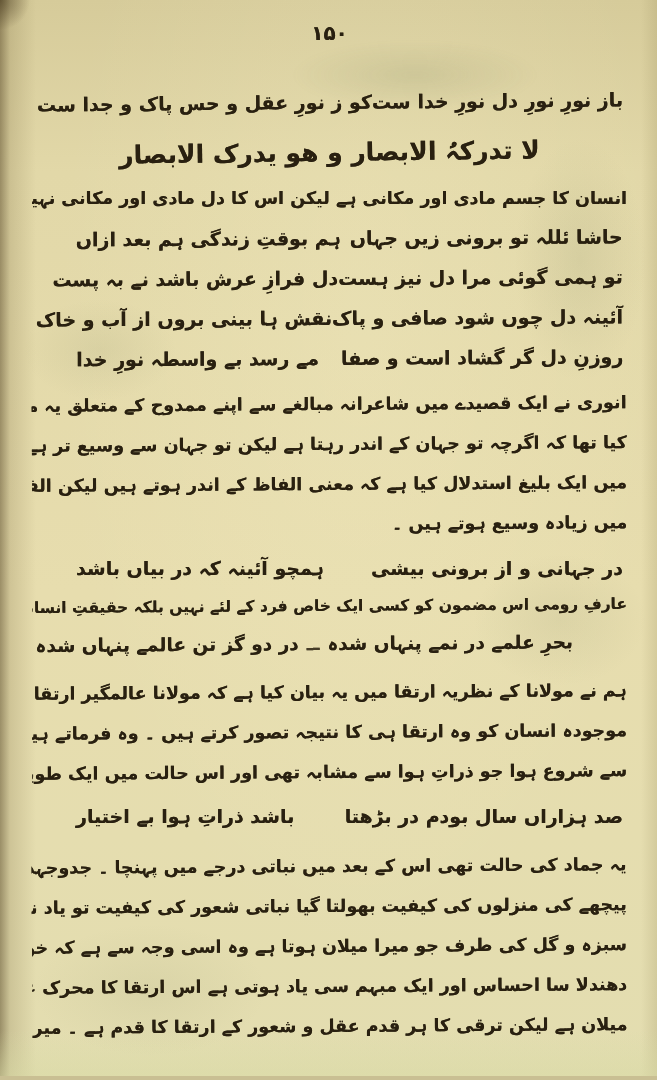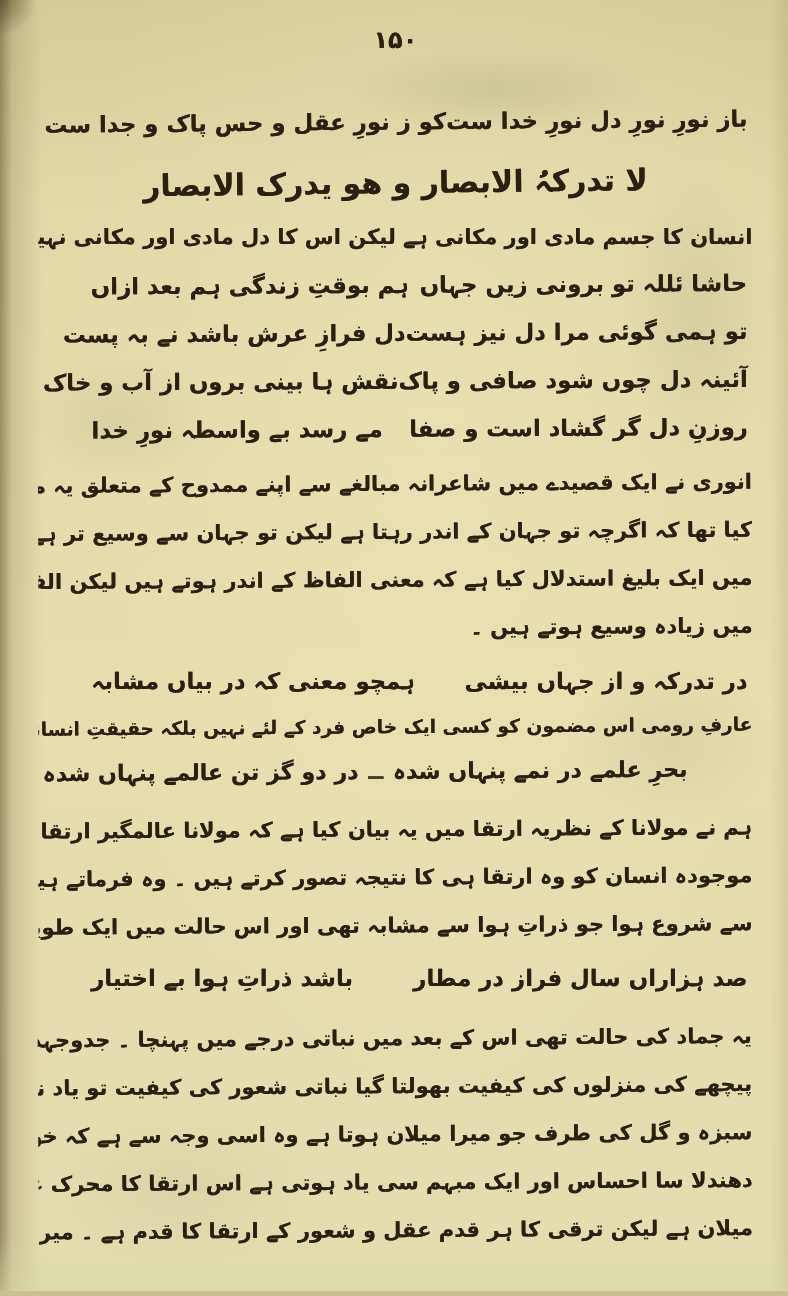--- a/index.html
+++ b/index.html
@@ -113,40 +113,40 @@
     </div>
 
     <div class="para mt6">
       <div class="pline">انوری نے ایک قصیدے میں شاعرانہ مبالغے سے اپنے ممدوح کے متعلق یہ مضمون پیدا</div>
       <div class="pline">کیا تھا کہ اگرچہ تو جہان کے اندر رہتا ہے لیکن تو جہان سے وسیع تر ہے اس کے ثبوت</div>
       <div class="pline">میں ایک بلیغ استدلال کیا ہے کہ معنی الفاظ کے اندر ہوتے ہیں لیکن الفاظ کے مقابلے</div>
       <div class="pline end">میں زیادہ وسیع ہوتے ہیں ۔</div>
     </div>
 
     <div class="vrow mt4">
-      <span class="hemi">در تدرکہ و از جہاں بیشی</span>
-      <span class="hemi">ہمچو معنی کہ در بیاں مشابہ</span>
+      <span class="hemi">در جہانی و از برونی بیشی</span>
+      <span class="hemi">ہمچو آئینہ کہ در بیاں باشد</span>
     </div>
 
     <div class="pline rumi-line">عارفِ رومی اس مضمون کو کسی ایک خاص فرد کے لئے نہیں بلکہ حقیقتِ انسانی کے متعلق صحیح سمجھتا تھا ۔</div>
 
     <div class="vrow ilm">
       <span class="hemi">بحرِ علمے در نمے پنہاں شدہ</span>
       <span class="divider">ــ</span>
       <span class="hemi">در دو گز تن عالمے پنہاں شدہ</span>
     </div>
 
     <div class="para mt8">
       <div class="pline">ہم نے مولانا کے نظریہ ارتقا میں یہ بیان کیا ہے کہ مولانا عالمگیر ارتقا کے قائل ہیں اور</div>
       <div class="pline">موجودہ انسان کو وہ ارتقا ہی کا نتیجہ تصور کرتے ہیں ۔ وہ فرماتے ہیں کہ میرا ارتقا ایسی حالت</div>
       <div class="pline end">سے شروع ہوا جو ذراتِ ہوا سے مشابہ تھی اور اس حالت میں ایک طویل عرصہ گزرا ۔</div>
     </div>
 
     <div class="vrow mt4">
-      <span class="hemi">صد ہزاراں سال فراز در مطار</span>
+      <span class="hemi">صد ہزاراں سال بودم در بڑھتا</span>
       <span class="hemi">باشد ذراتِ ہوا بے اختیار</span>
     </div>
 
     <div class="para mt10">
       <div class="pline">یہ جماد کی حالت تھی اس کے بعد میں نباتی درجے میں پہنچا ۔ جدوجہد میں میں آگے بڑھتا گیا، اور</div>
       <div class="pline">پیچھے کی منزلوں کی کیفیت بھولتا گیا نباتی شعور کی کیفیت تو یاد نہیں رہی لیکن موسم بہار میں</div>
       <div class="pline">سبزہ و گل کی طرف جو میرا میلان ہوتا ہے وہ اسی وجہ سے ہے کہ خود اپنی پہلی کیفیت کا ایک</div>
       <div class="pline">دھندلا سا احساس اور ایک مبہم سی یاد ہوتی ہے اس ارتقا کا محرک عشق اور رجعت الی الاصل کا</div>
       <div class="pline">میلان ہے لیکن ترقی کا ہر قدم عقل و شعور کے ارتقا کا قدم ہے ۔ میری موجودہ عقل میں حرص و</div>
     </div>

